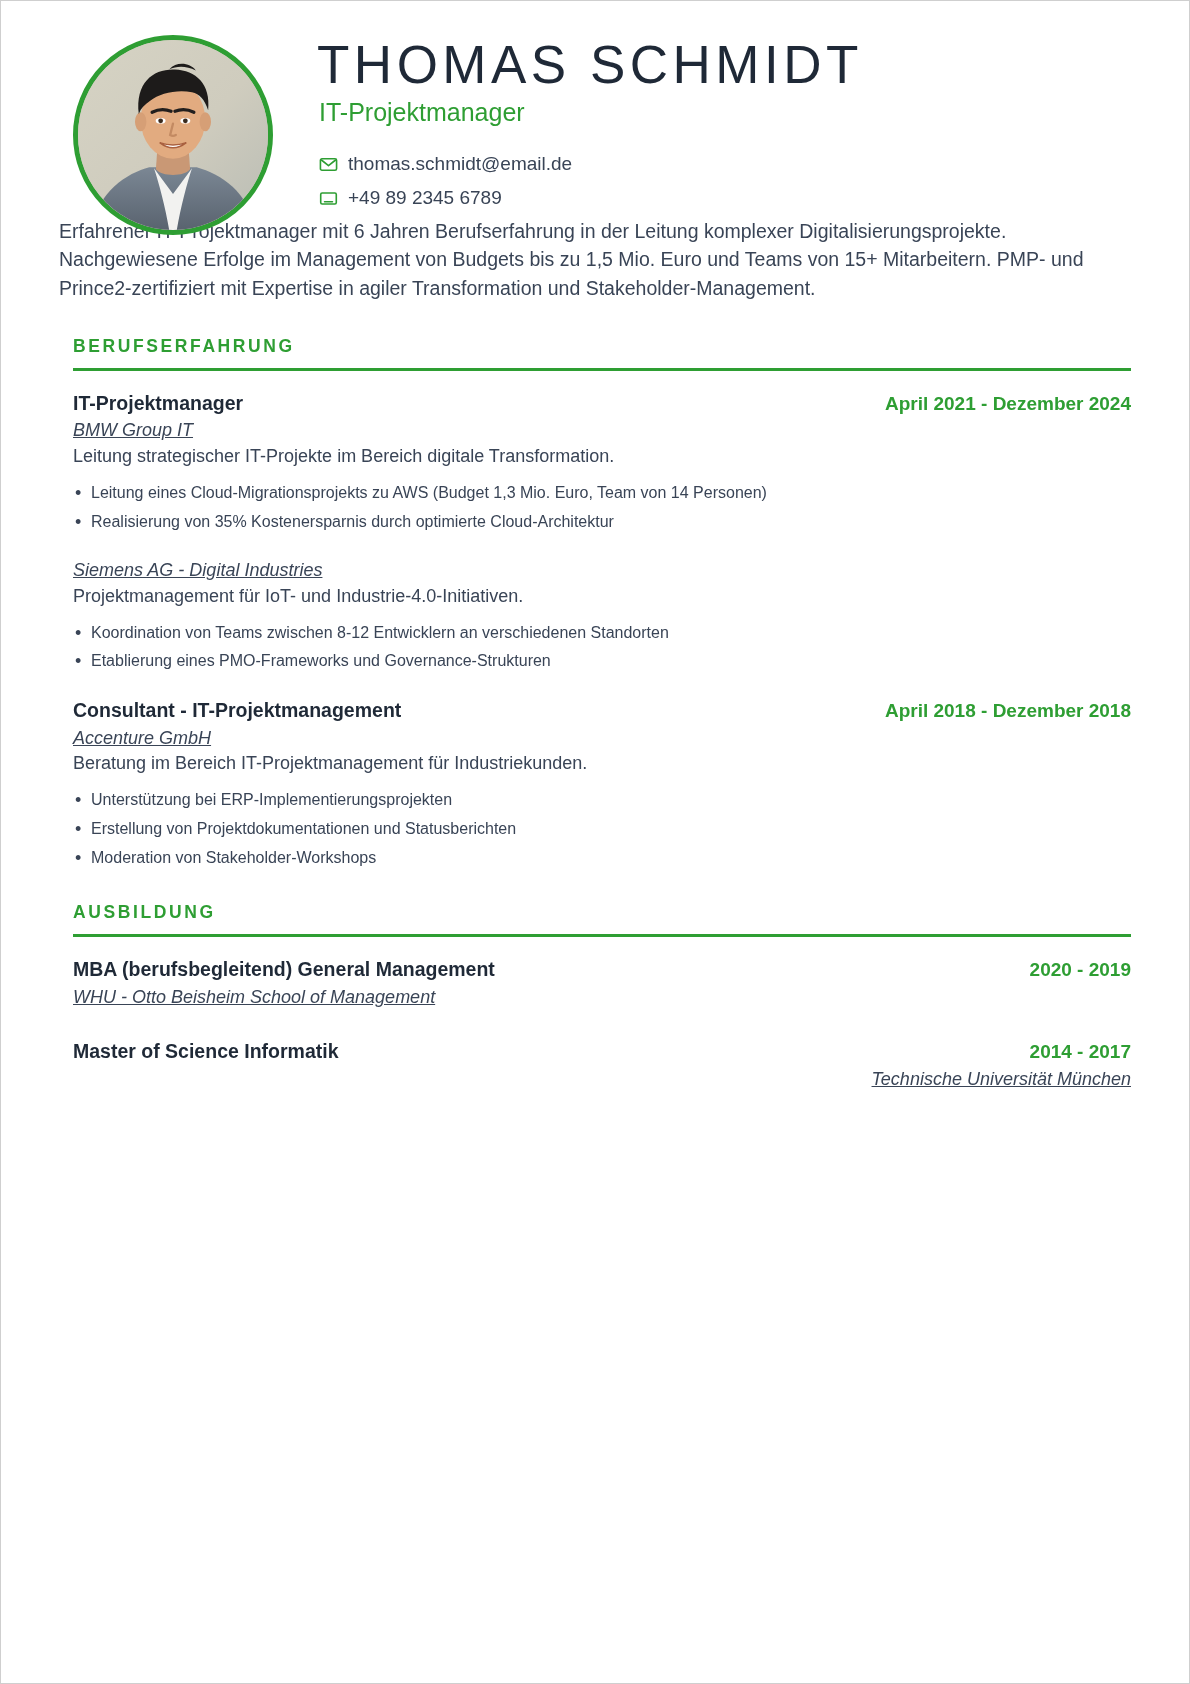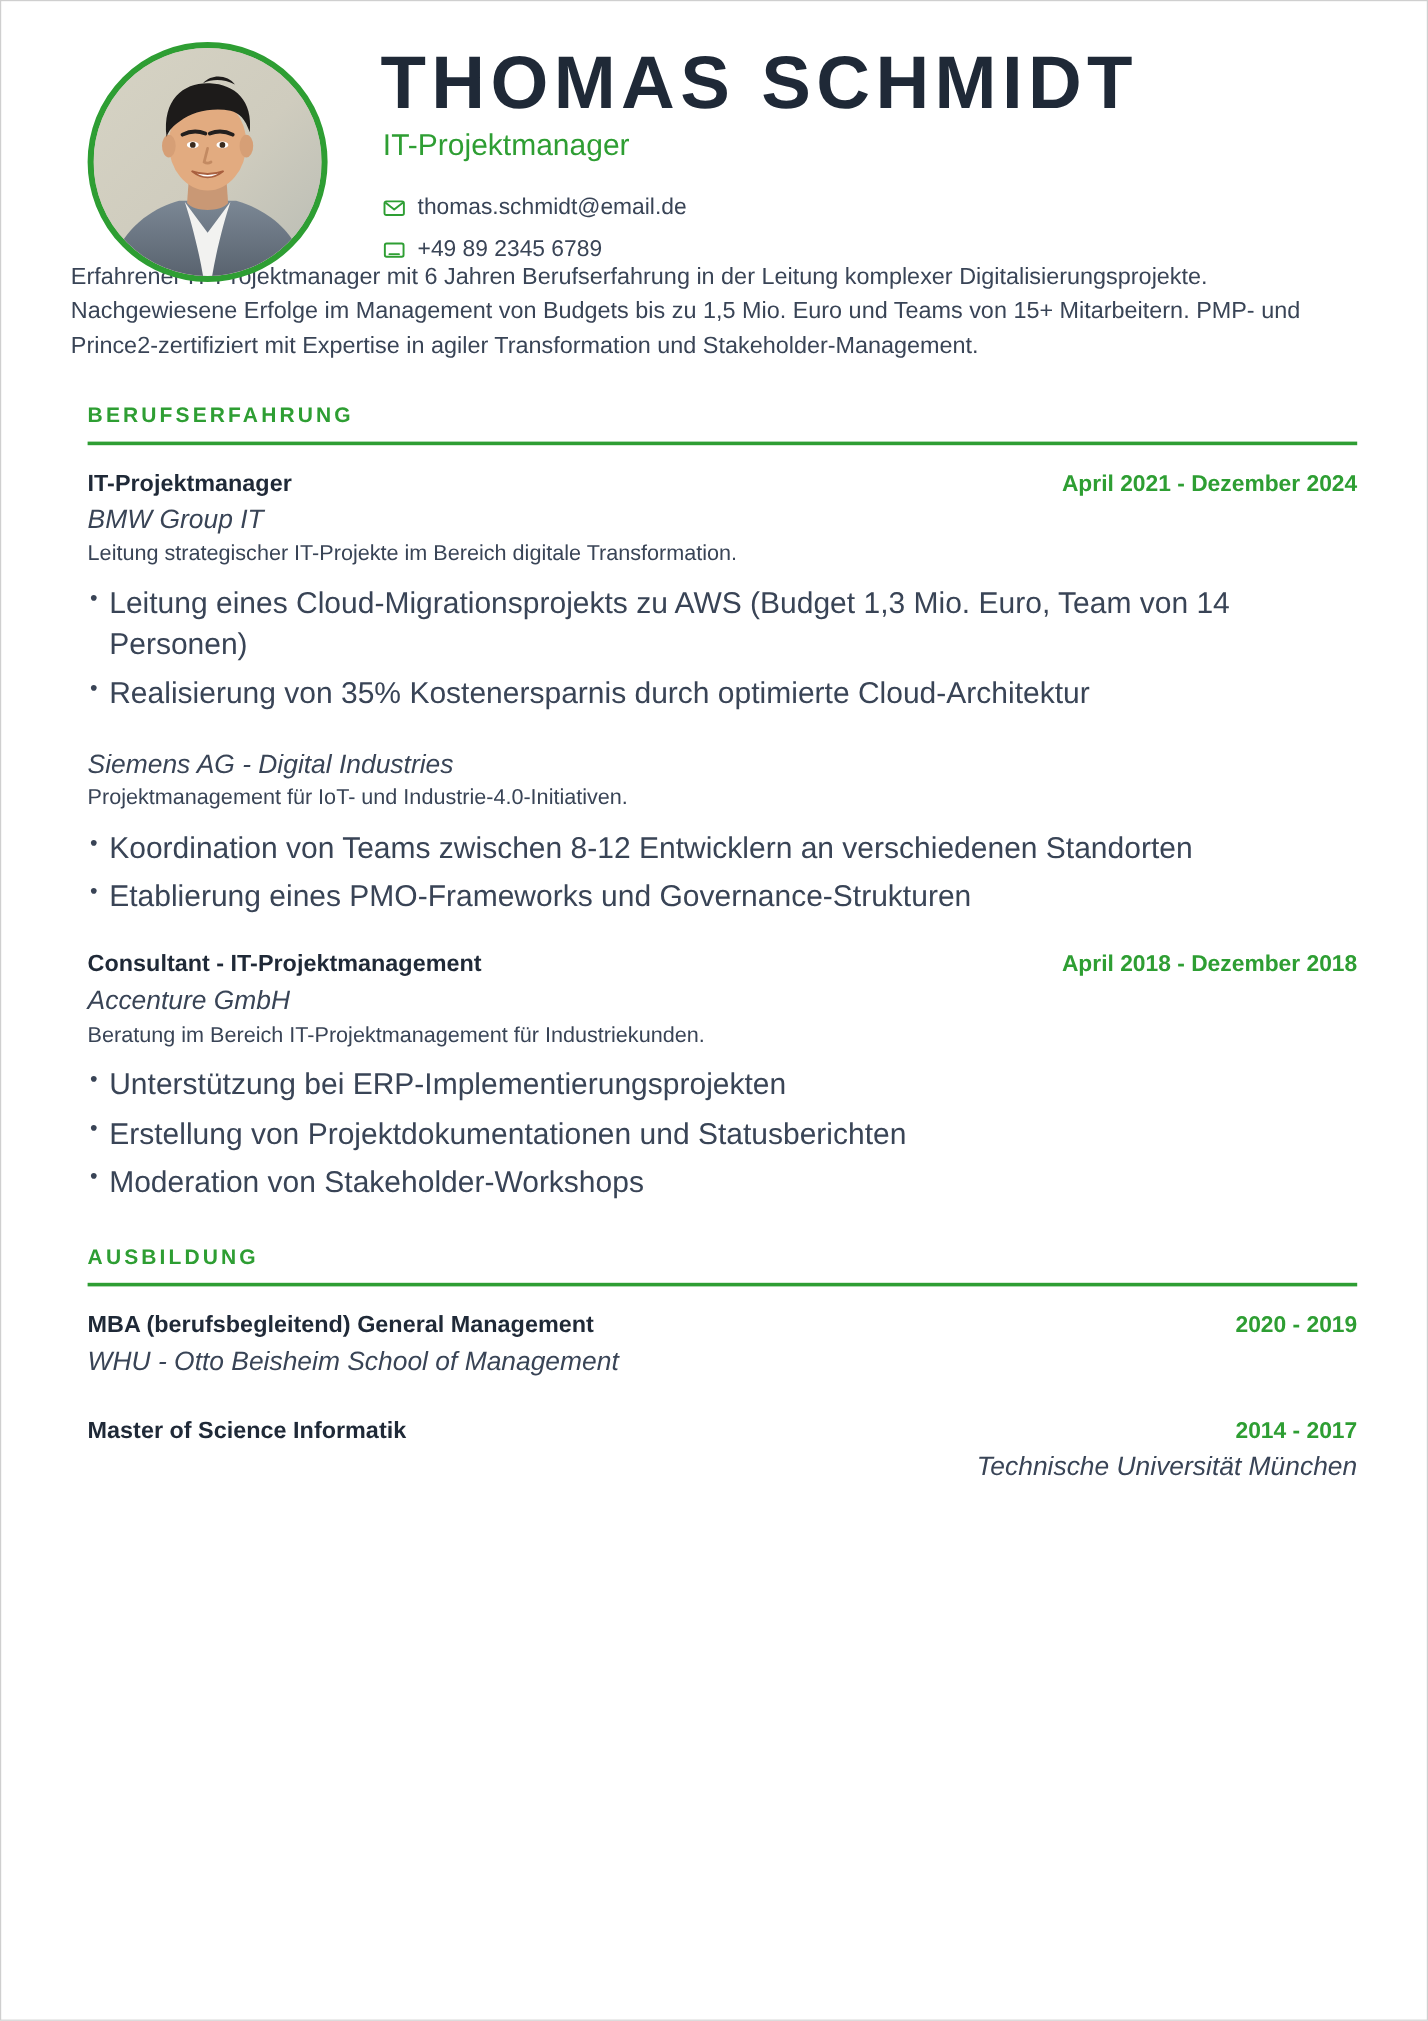--- a/index.html
+++ b/index.html
@@ -43,22 +43,22 @@
   }
   .photo-svg { display:block; width:100%; height:100%; }
 
   .header-right {
     flex: 1 1 auto;
     padding-left: 44px;
     padding-top: 6px;
     min-width: 0;
   }
   .name {
-    font-size: 62px;
-    font-weight: 700;
+    font-size: 53px;
+    font-weight: 400;
     letter-spacing: 4.5px;
     color: #1f2937;
     line-height: 1.05;
     margin: 0 0 4px 0;
     white-space: nowrap;
   }
   .role {
     font-size: 25px;
     color: #2e9e33;
     font-weight: 400;
@@ -116,35 +116,36 @@
     line-height: 1.3;
   }
   .entry-date {
     font-size: 19px;
     font-weight: 700;
     color: #2e9e33;
     white-space: nowrap;
     line-height: 1.3;
   }
   .entry-org {
-    font-size: 22px;
+    font-size: 18px;
     font-style: italic;
     color: #394456;
     line-height: 1.35;
     margin-top: 2px;
+    text-decoration: underline;
   }
   .entry-desc {
     font-size: 18px;
     color: #394456;
     line-height: 1.35;
     margin-top: 1px;
   }
   .bullets { margin: 14px 0 0 0; padding: 0; list-style: none; }
   .bullets li {
-    font-size: 25px;
+    font-size: 16px;
     color: #394456;
     line-height: 1.35;
     margin-bottom: 7px;
     padding-left: 18px;
     position: relative;
   }
   .bullets li:last-child { margin-bottom: 0; }
   .bullets li::before {
     content: "\2022";
     position: absolute;

